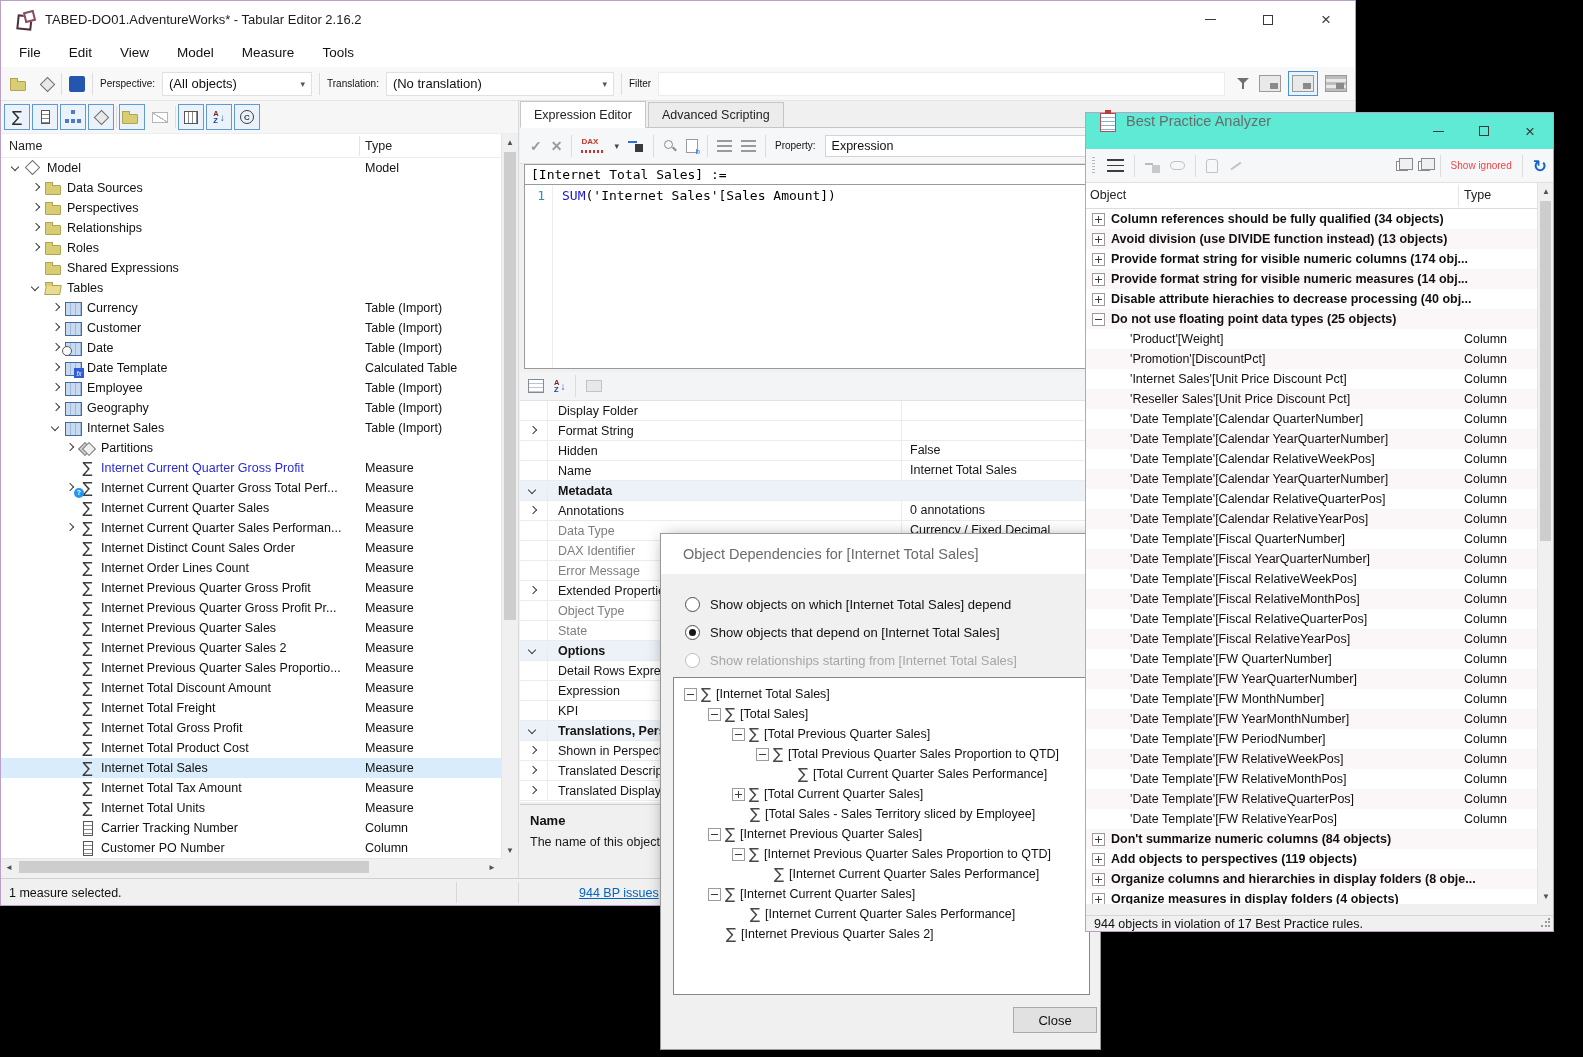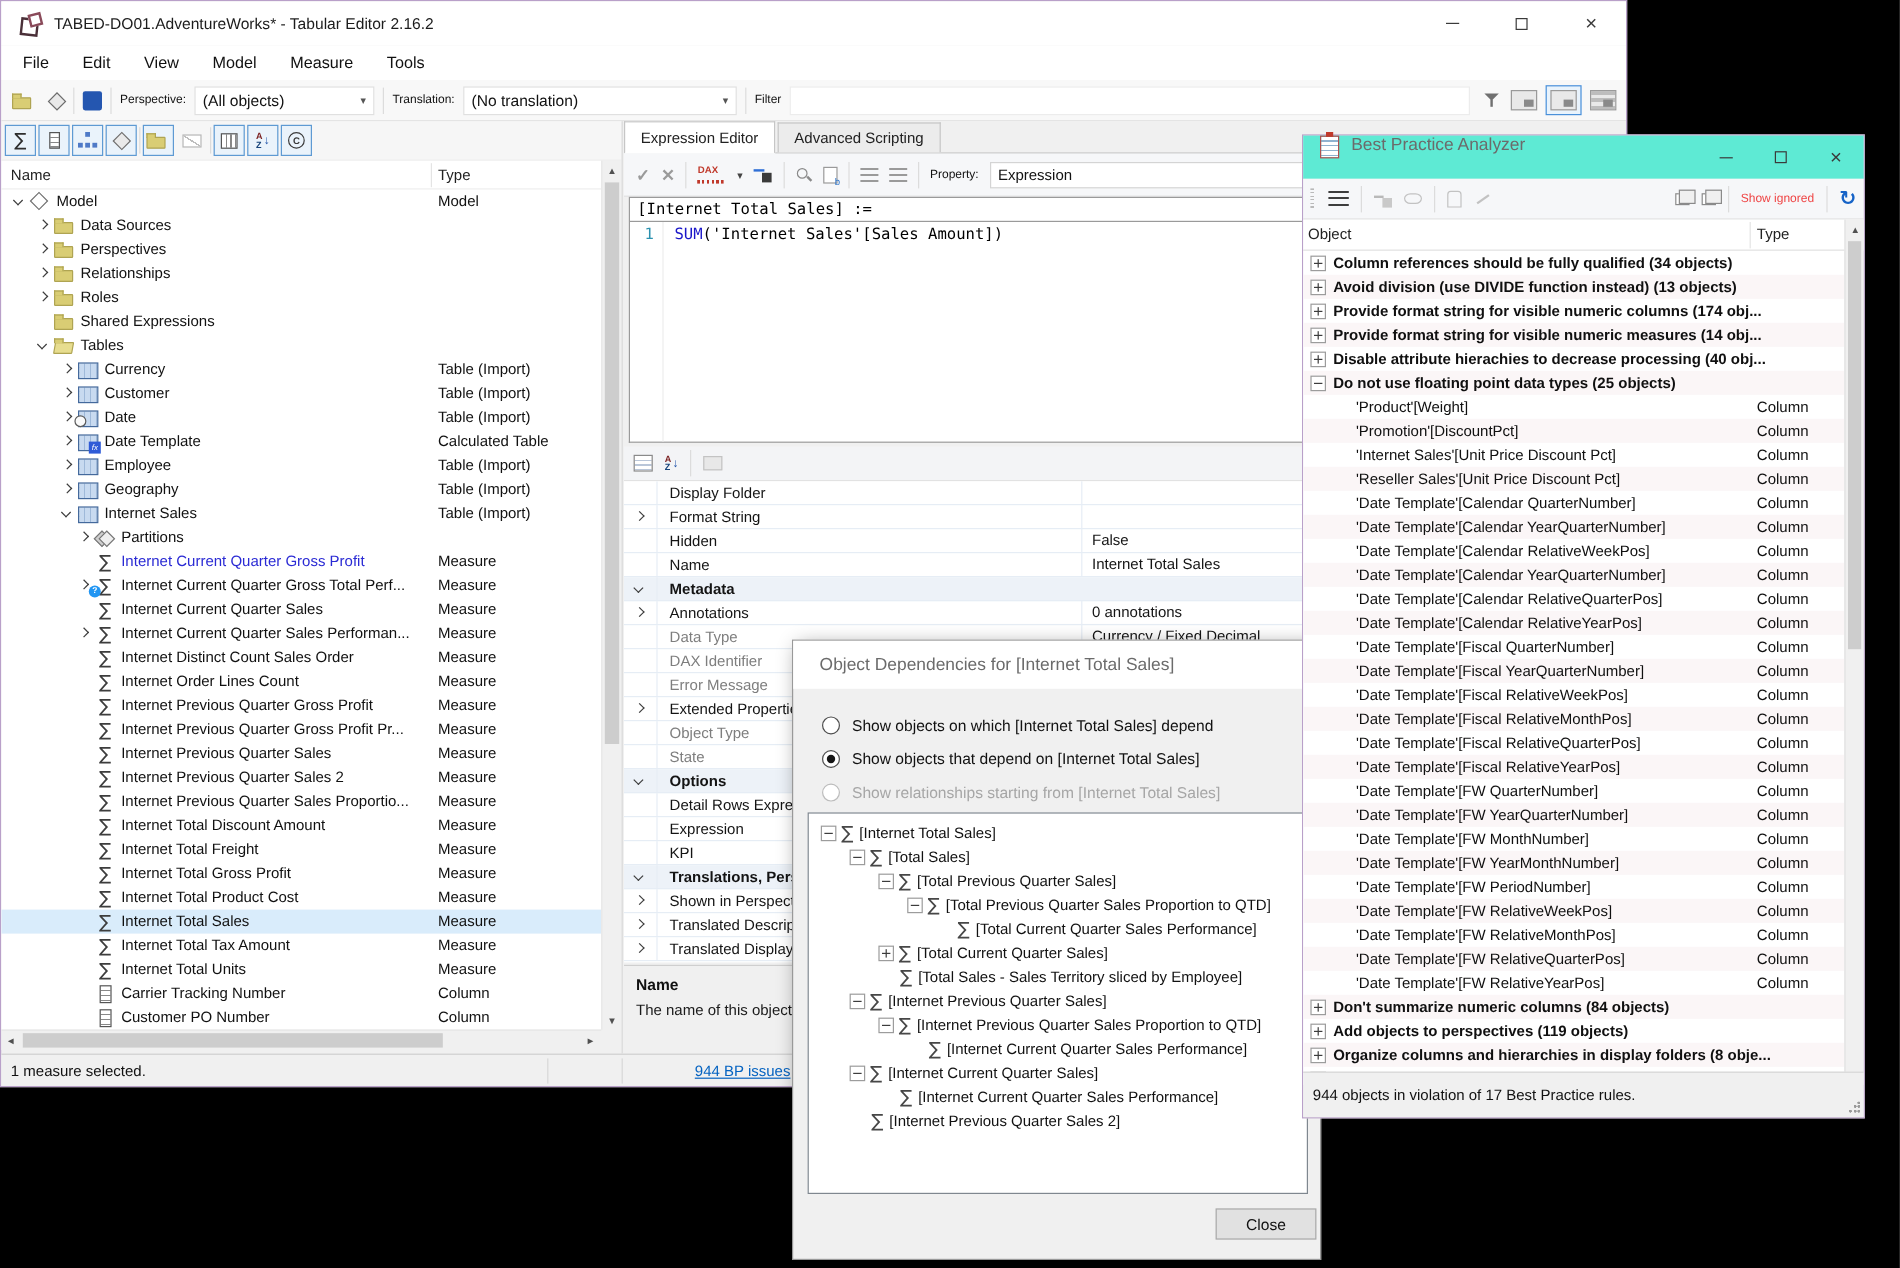--- a/index.html
+++ b/index.html
@@ -209,21 +209,21 @@
   #bpa-list{position:absolute;left:0;top:96px;width:451px;height:695px;background:#fff;overflow:hidden;}
   .brow{height:20px;display:flex;align-items:center;position:relative;font-size:12.5px;color:#101010;white-space:nowrap;}
   .brow:nth-child(even){background:#fbf6f7;}
   .brow.rule{font-weight:bold;}
   .brow .pm{margin-left:6px;}
   .brow.rule .blab{margin-left:6px;}
   .brow.item .blab{margin-left:44px;}
   .btype{position:absolute;left:378px;font-weight:normal;}
   .bpa-vscroll{position:absolute;right:0;top:70px;width:16px;height:721px;background:#f0f0f0;border-left:1px solid #e2e2e2;}
   .bpa-vthumb{position:absolute;left:2px;top:18px;width:11px;height:340px;background:#cdcdcd;}
-  .bpa-status{position:absolute;left:0;bottom:0;width:100%;height:38px;background:#f0f0f0;border-top:1px solid #d6d6d6;
+  .bpa-status{position:absolute;left:0;bottom:0;width:100%;height:16px;background:#f0f0f0;border-top:1px solid #d6d6d6;
      display:flex;align-items:center;padding-left:8px;font-size:12.5px;color:#111;position:absolute;}
   .size-grip{position:absolute;right:3px;bottom:3px;width:10px;height:10px;
      background:radial-gradient(circle at 2px 8px,#9a9a9a 1px,transparent 1.4px),
                 radial-gradient(circle at 6px 8px,#9a9a9a 1px,transparent 1.4px),
                 radial-gradient(circle at 6px 4px,#9a9a9a 1px,transparent 1.4px),
                 radial-gradient(circle at 9px 8px,#9a9a9a 1px,transparent 1.4px),
                 radial-gradient(circle at 9px 4px,#9a9a9a 1px,transparent 1.4px),
                 radial-gradient(circle at 9px 1px,#9a9a9a 1px,transparent 1.4px);}
 </style>
 </head>

